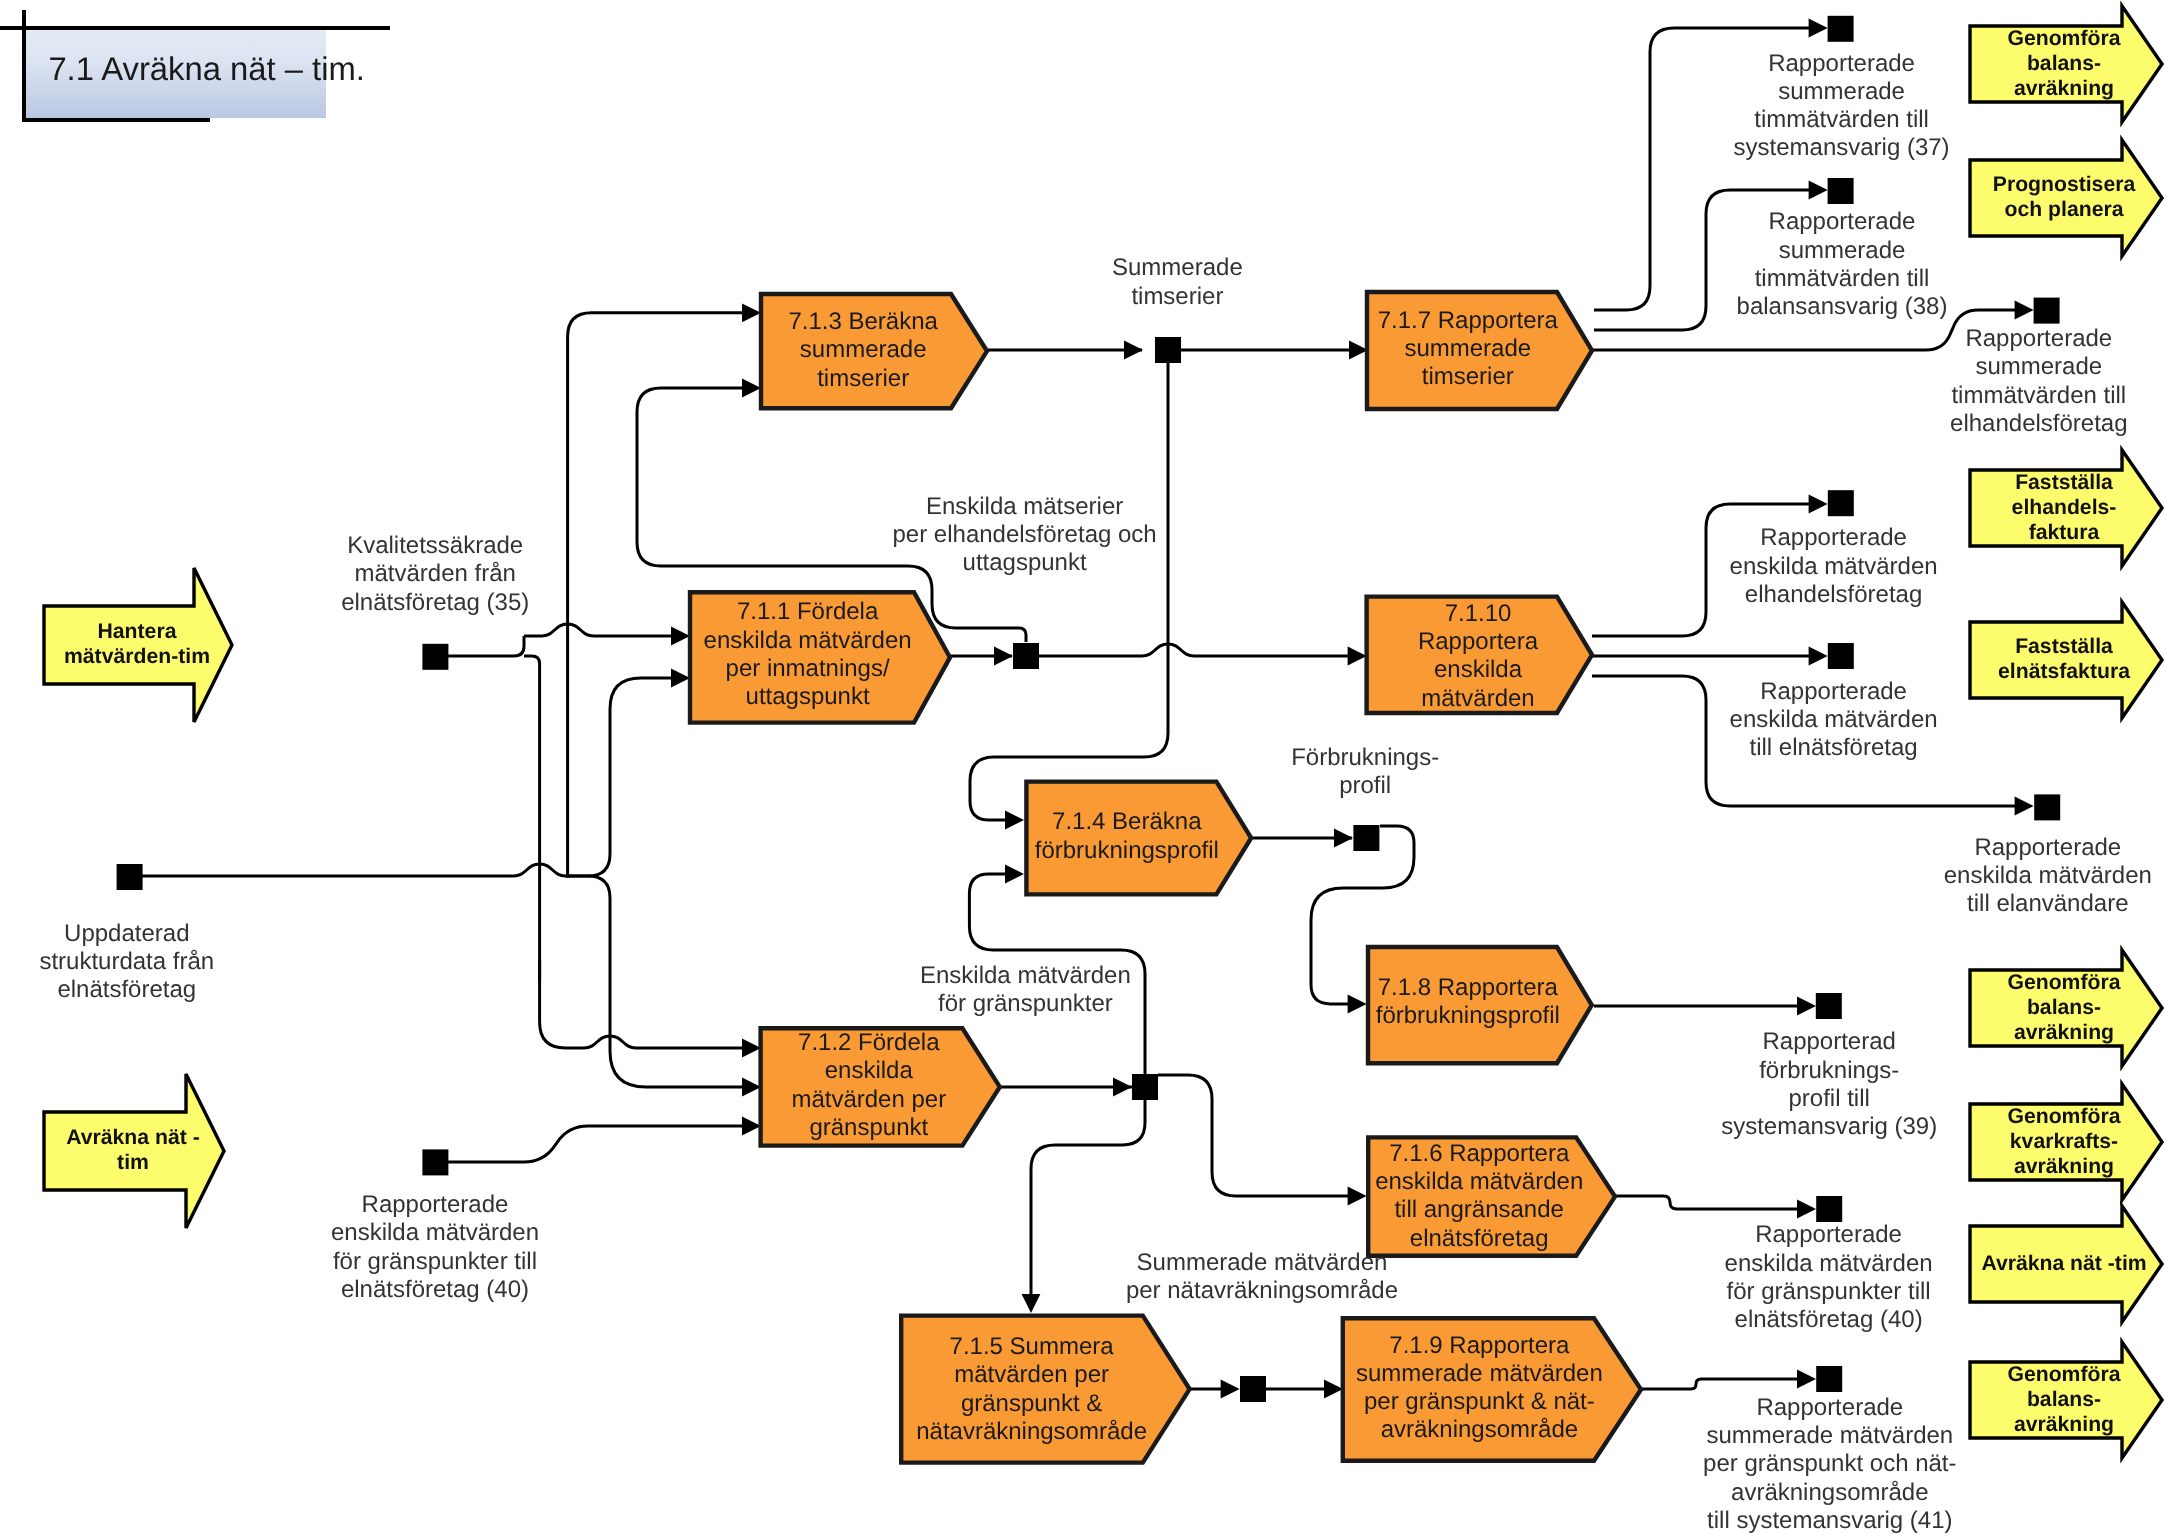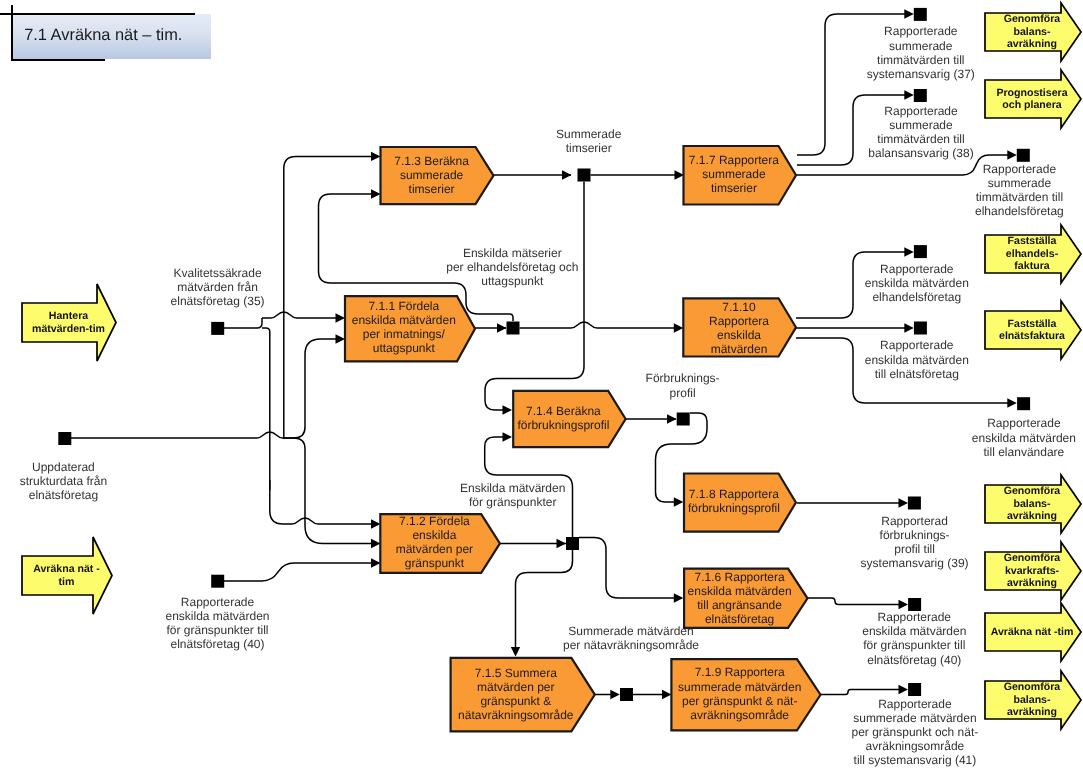--- a/index.html
+++ b/index.html
@@ -8,21 +8,21 @@
   svg#diagram{position:absolute;left:0;top:0;display:block;}
   text{font-family:"Liberation Sans",sans-serif;}
   
   .proc-shape{stroke:#1a1a1a;stroke-width:2.2;stroke-linejoin:miter;}
   .proc-text{font-size:12px;fill:#1a1a1a;text-anchor:middle;}
   .lane-shape{stroke:#000000;stroke-width:1.7;stroke-linejoin:miter;}
   .lane-text{font-size:10.6px;font-weight:bold;fill:#111111;text-anchor:middle;}
   .flow-text{font-size:12px;fill:#333333;text-anchor:middle;}
   .conn{fill:none;stroke:#000000;stroke-width:1.5;stroke-linecap:butt;}
   .node-sq{fill:#000000;}
-  #titlebox{position:absolute;left:11.5px;top:13.5px;width:199px;height:45.8px;
+  #titlebox{position:absolute;left:11.5px;top:13.5px;width:151px;height:45.8px;
             background:linear-gradient(180deg,#e6ecf6 0%,#dbe3f1 40%,#b9c8e1 100%);
             box-sizing:border-box;}
   #titlebox span{position:absolute;left:12.7px;top:13.2px;font-size:16.4px;color:#1a1a1a;
                  white-space:nowrap;line-height:16px;}
   .tline{position:absolute;background:#000;}
   #tl-v{left:11px;top:5px;width:1.6px;height:55px;}
   #tl-h{left:0;top:13.2px;width:195px;height:1.6px;}
   #tl-b{left:11px;top:58.6px;width:94px;height:2.2px;}
 </style>
 </head>

